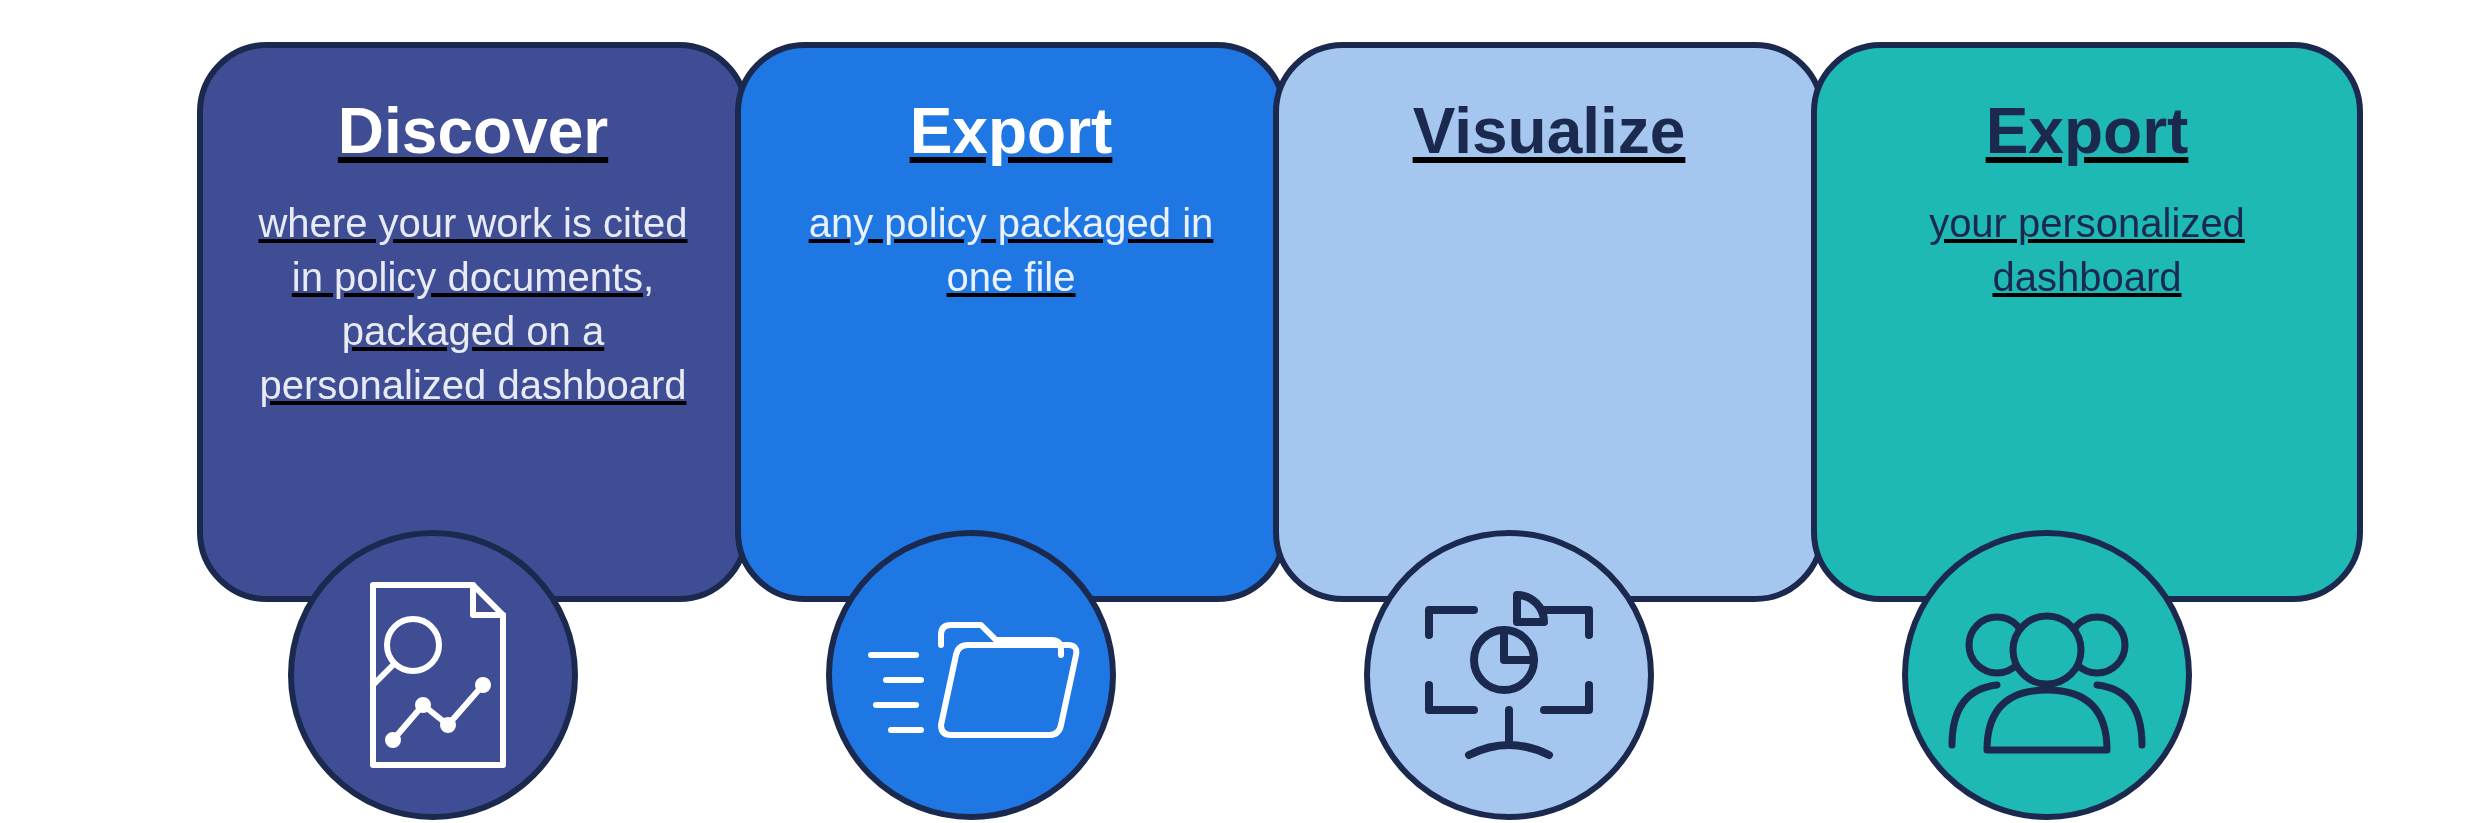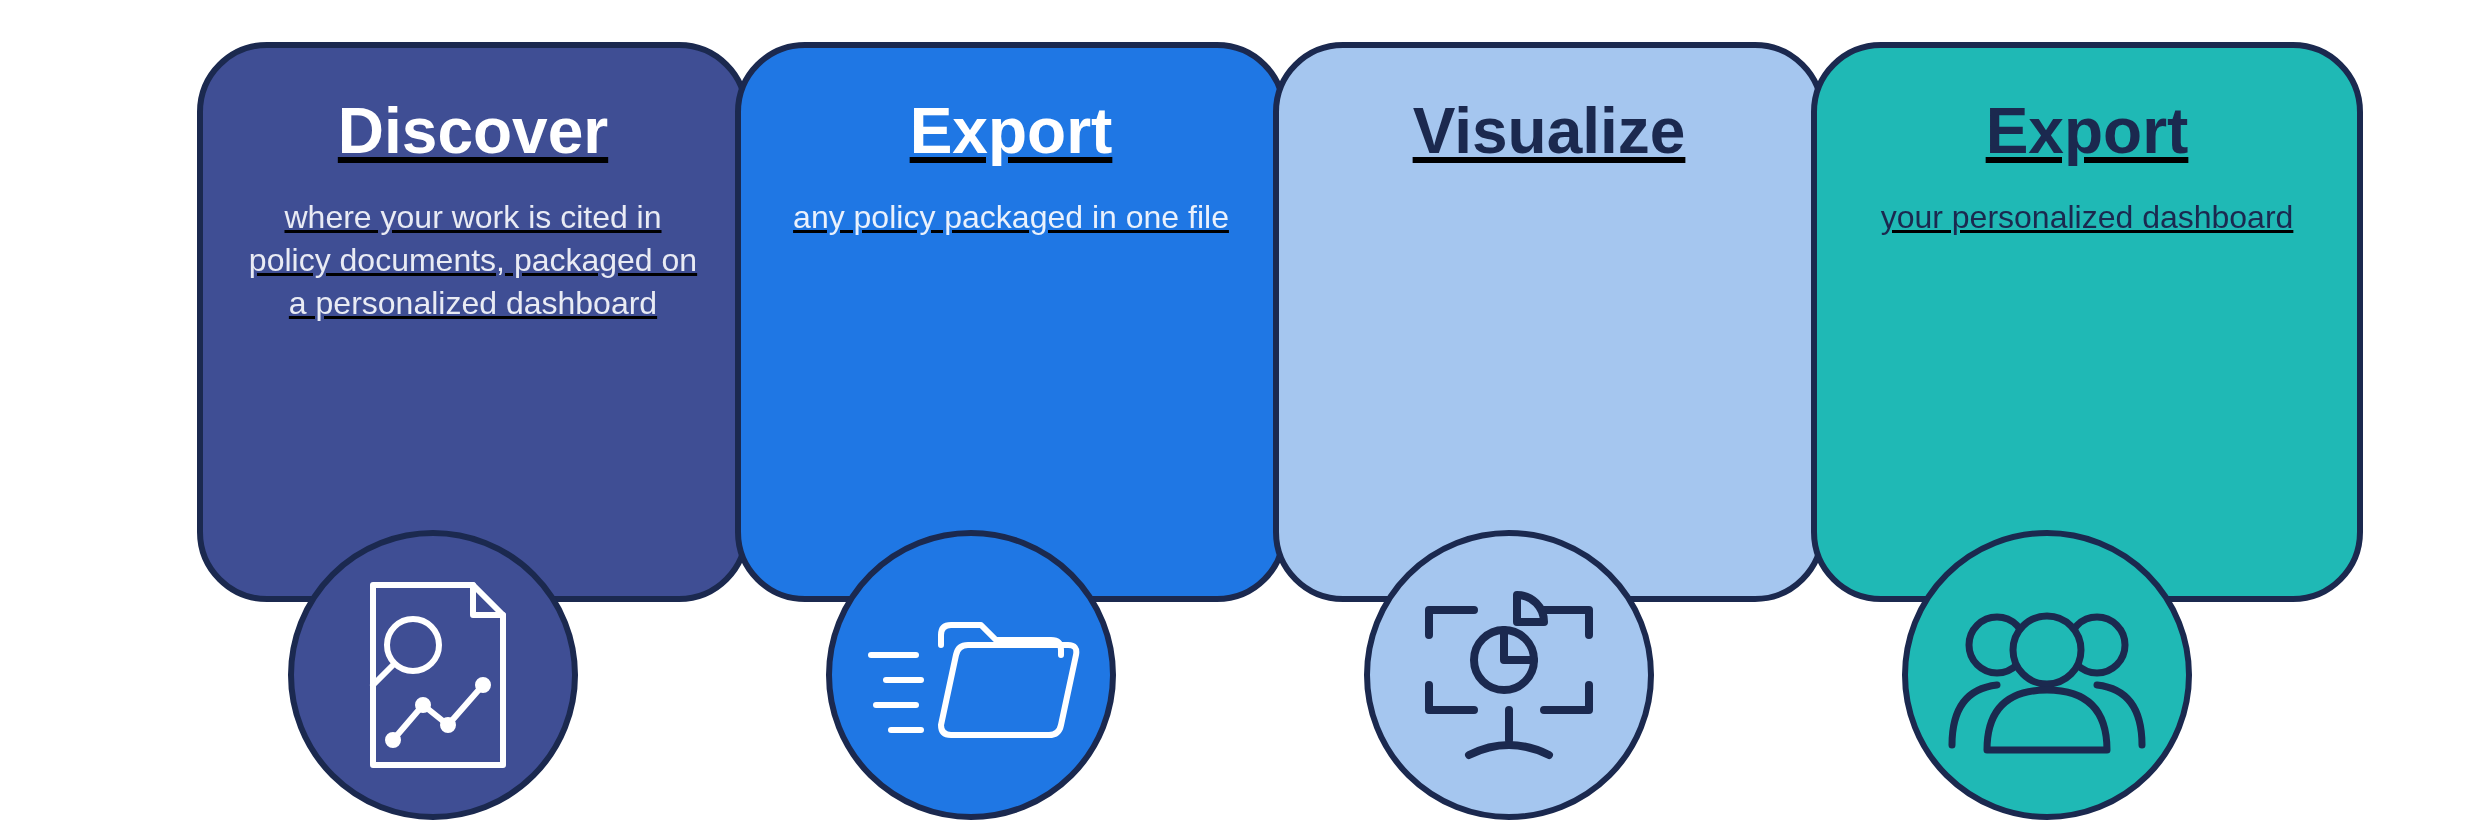--- a/index.html
+++ b/index.html
@@ -28,21 +28,21 @@
     border: 6px solid #1b294f;
     padding: 46px 40px 0 40px;
     text-align: center;
   }
   .card-title {
     font-size: 64px;
     font-weight: 700;
     margin-bottom: 28px;
   }
   .card-body {
-    font-size: 32px;
+    font-size: 40px;
     line-height: 1.35;
     font-weight: 400;
   }
   .icon-circle {
     position: absolute;
     left: 50%;
     transform: translateX(-50%);
     top: 488px;
     width: 290px;
     height: 290px;

